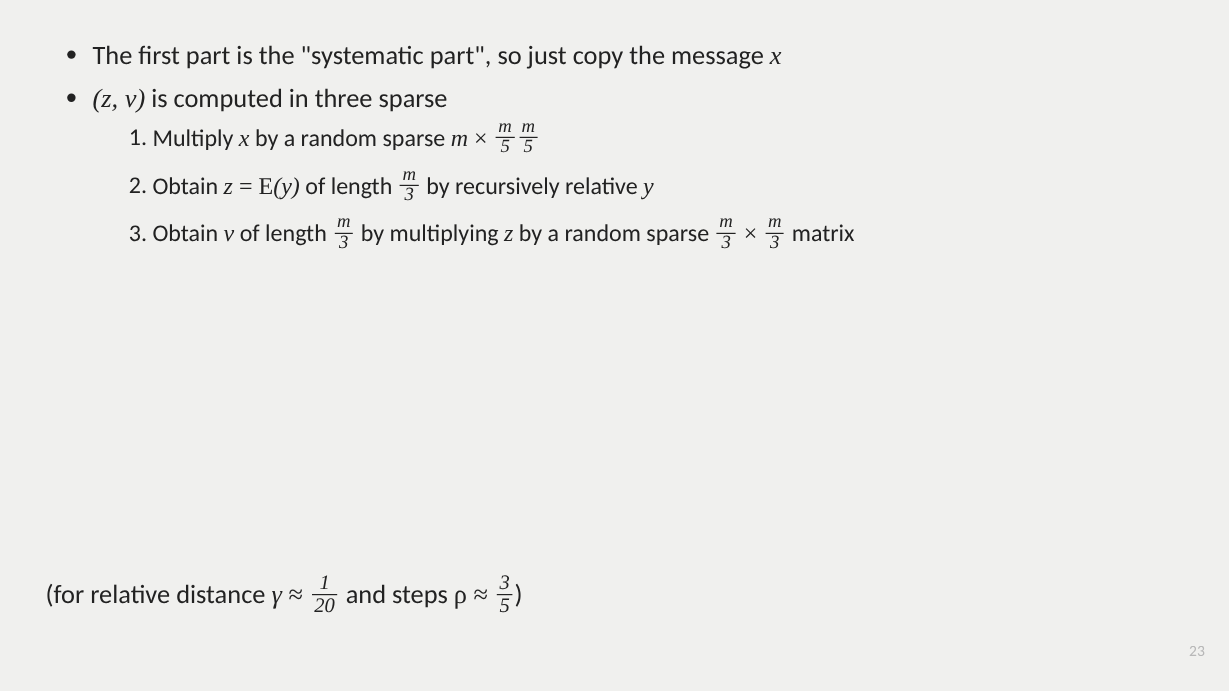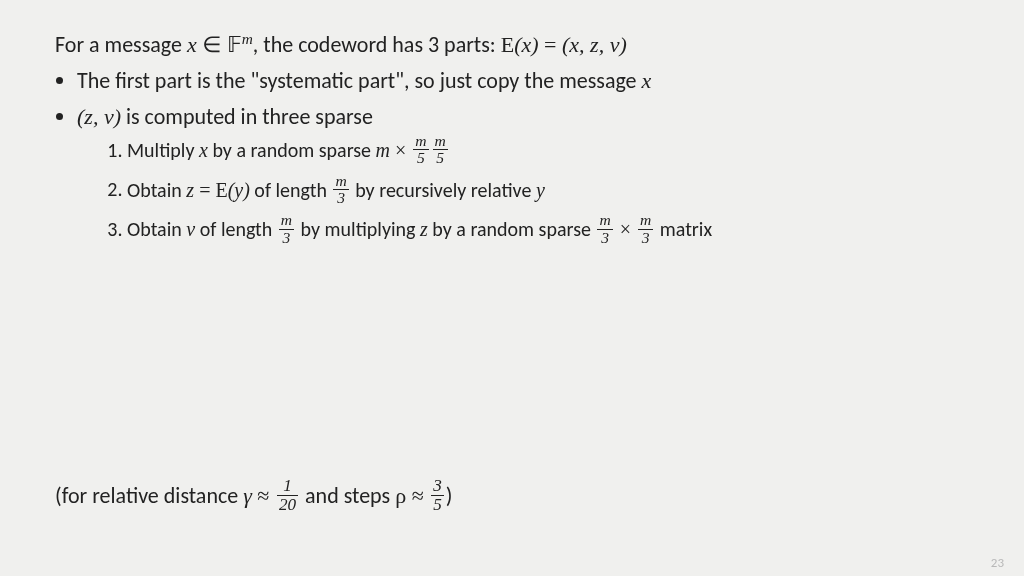--- a/index.html
+++ b/index.html
@@ -45,29 +45,29 @@
     list-style: decimal;
     margin: 2px 0 18px 0;
     padding-left: 50px;
     font-size: 20px;
   }
   ol.inner > li {
     margin-bottom: 6px;
   }
   .footnote {
     position: absolute;
-    left: 55px;
+    left: 38px;
     bottom: 60px;
     font-size: 22px;
     color: #222;
   }
   .page-num {
     position: absolute;
     right: 20px;
-    bottom: 6px;
+    bottom: 25px;
     font-size: 13px;
     color: #b8b8b8;
   }
   .math { font-family: "Cambria Math", "Times New Roman", serif; font-style: italic; }
   .mathup { font-family: "Cambria Math", "Times New Roman", serif; font-style: normal; }
   .frac {
     display: inline-block;
     vertical-align: middle;
     text-align: center;
     font-family: "Cambria Math", "Times New Roman", serif;
@@ -84,23 +84,20 @@
   .bb { font-family: "Cambria Math", "Times New Roman", serif; font-style: normal; }
 </style>
 </head>
 <body>
 
 <div class="slide">
 
 
   <div class="body-text">
 
-    <p>
-      <span>For a message </span><span class="math">x</span><span class="mathup"> ∈ </span><span class="bb">𝔽</span><span class="math sup">m</span><span>, the codeword has 3 parts: </span><span class="mathup">E</span><span class="math">(x)</span><span class="mathup"> = </span><span class="math">(x, z, v)</span>
-    </p>
 
     <ul class="outer">
       <li>
         <span>The first part is the "systematic part", so just copy the message </span><span class="math">x</span>
       </li>
       <li>
         <span class="math">(z, v)</span><span> is computed in three sparse</span>
 
         <ol class="inner">
           <li>

